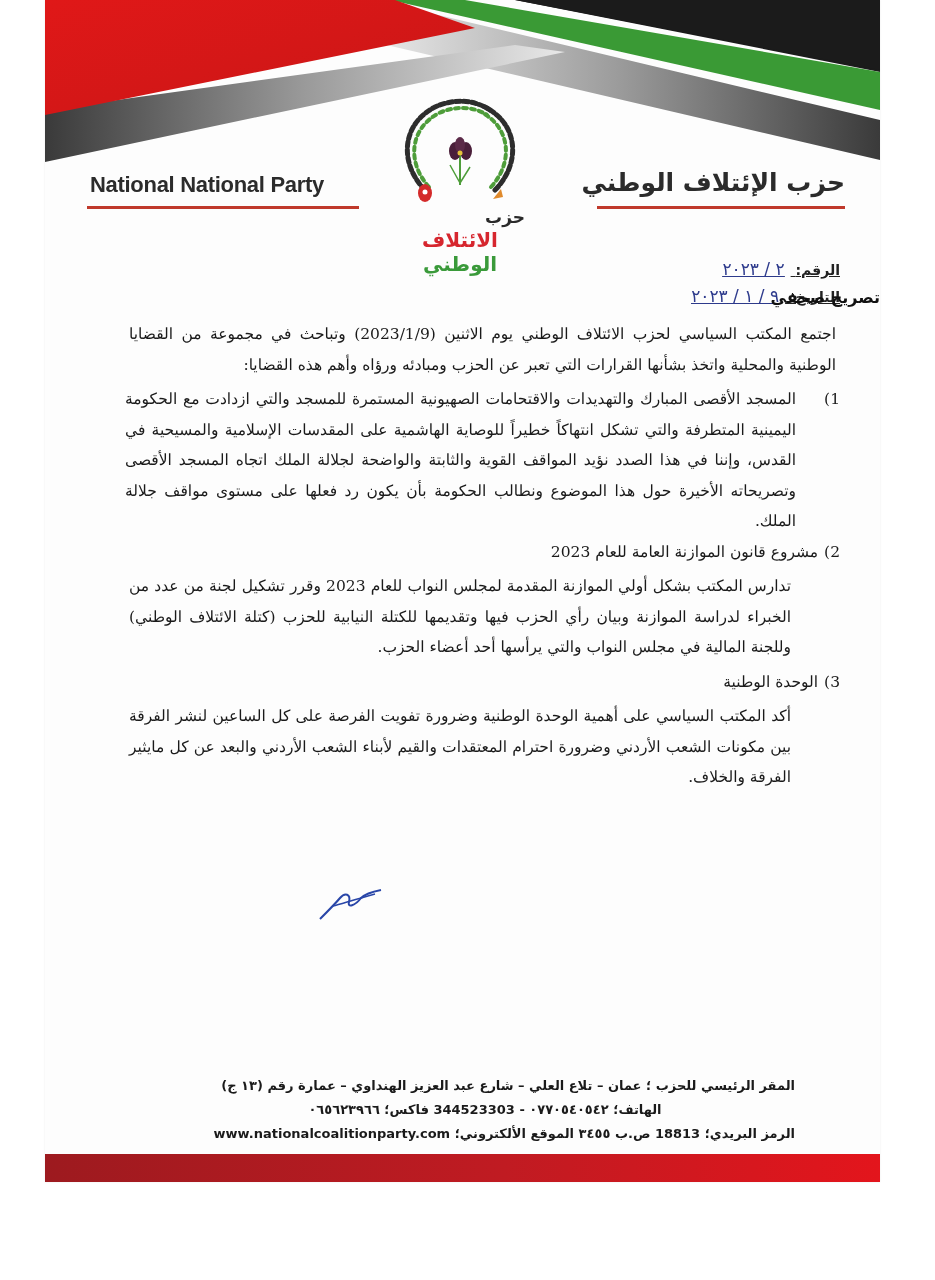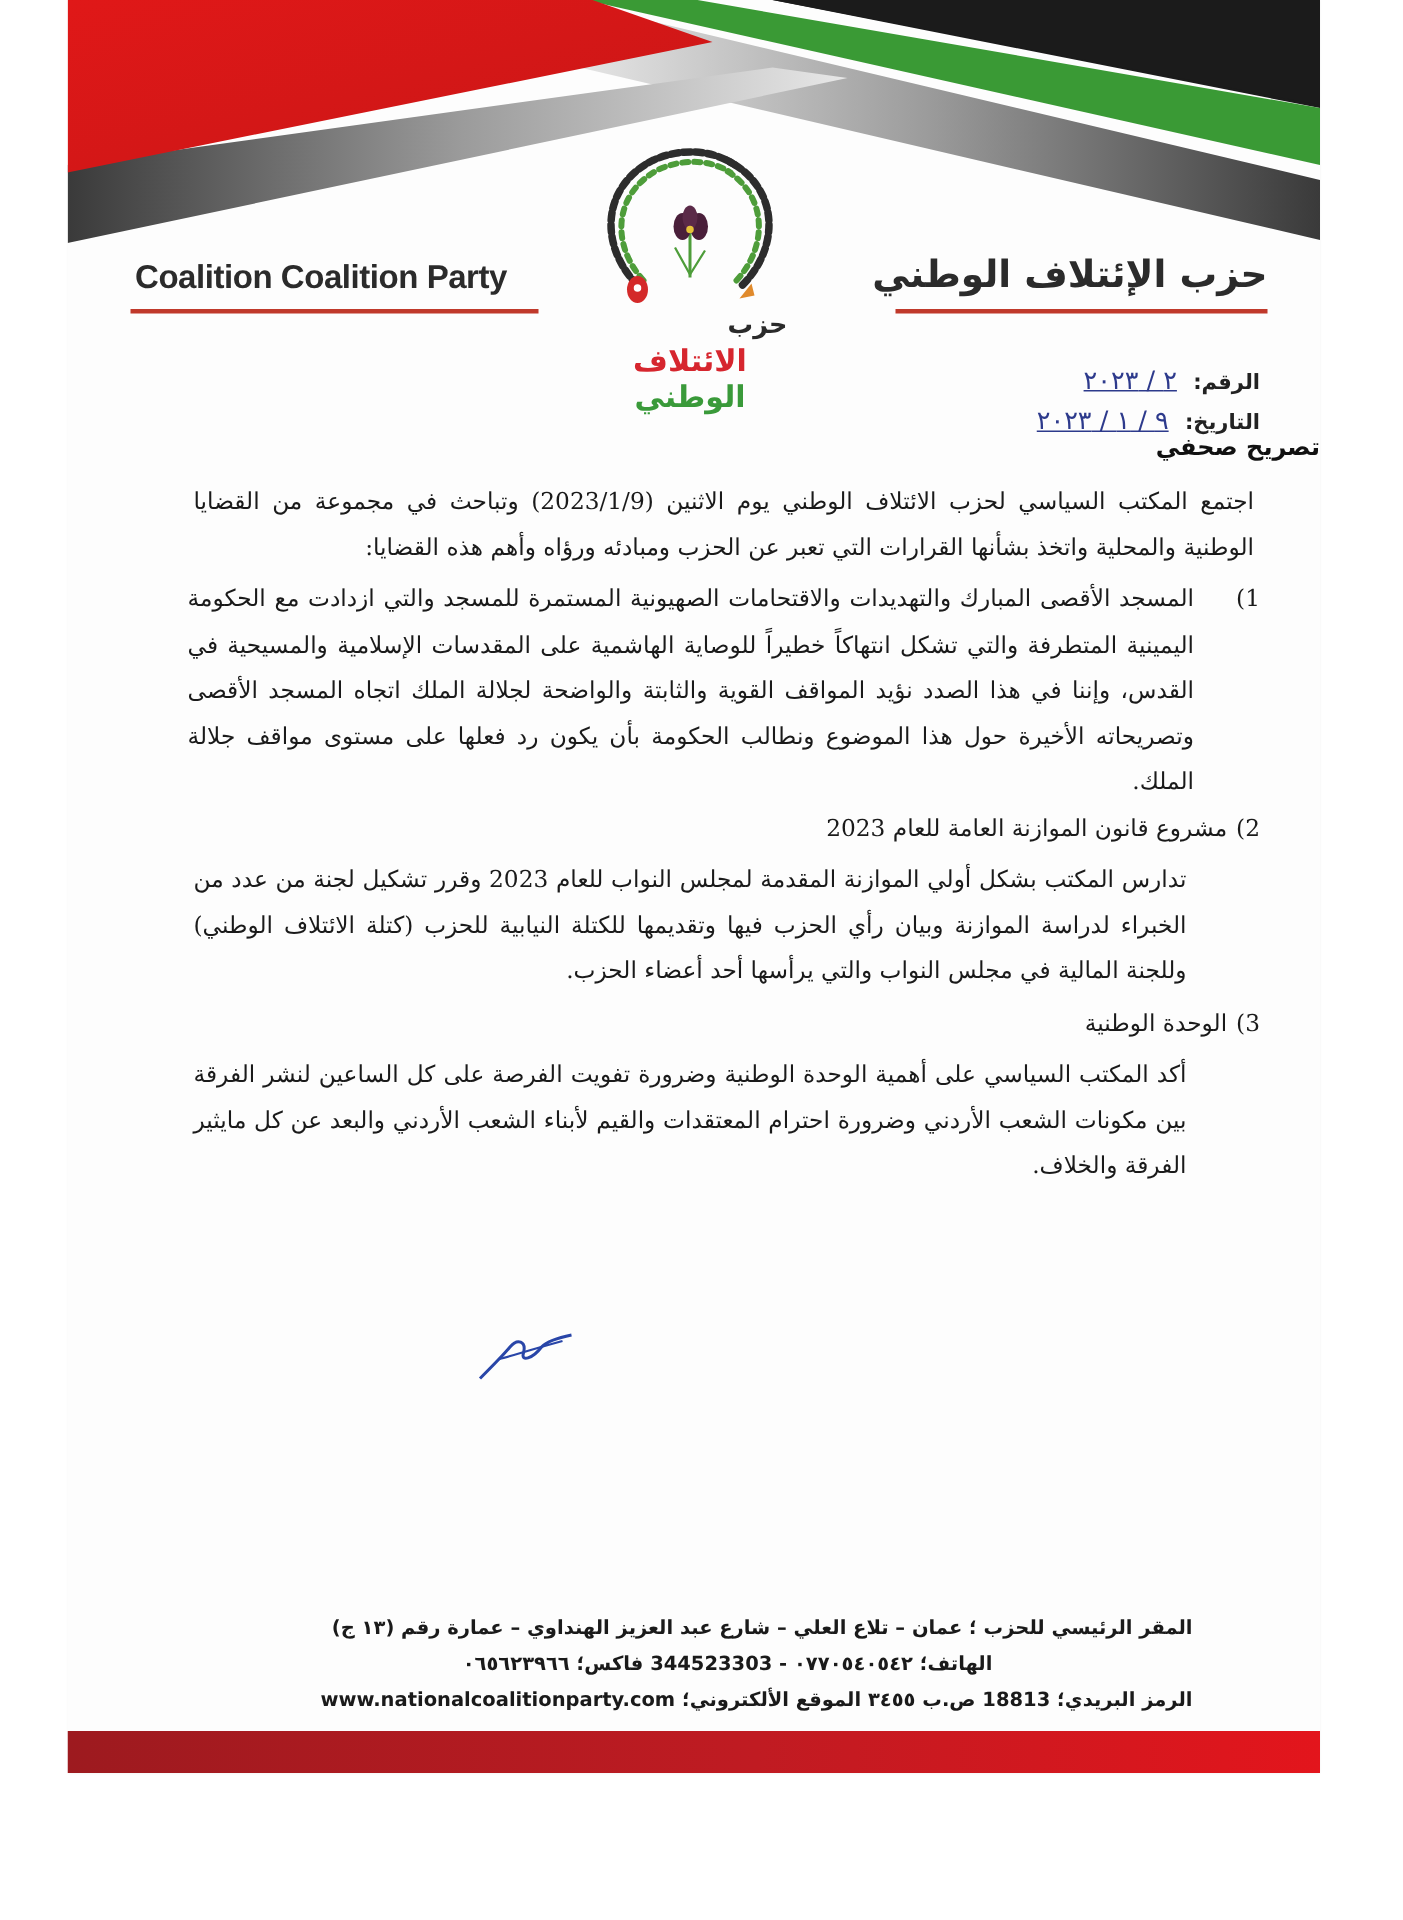--- a/index.html
+++ b/index.html
@@ -8,21 +8,21 @@
   .banner { position:absolute; left:0; top:0; width:835px; height:170px; }
   .brand-en { position:absolute; left:45px; top:172px; font-family:"Liberation Sans", sans-serif; font-weight:bold; font-size:22px; color:#2b2b2b; letter-spacing:-0.3px; }
   .brand-en-line { position:absolute; left:42px; top:206px; width:272px; height:3px; background:#c0392b; }
   .brand-ar { position:absolute; right:35px; top:168px; direction:rtl; font-weight:bold; font-size:25px; color:#2b2b2b; }
   .brand-ar-line { position:absolute; right:35px; top:206px; width:248px; height:3px; background:#c0392b; }
   .logo { position:absolute; left:350px; top:95px; width:130px; height:170px; }
   .logo-text1 { position:absolute; left:0; width:130px; top:112px; text-align:right; font-weight:bold; font-size:17px; color:#2a2a2a; direction:rtl; }
   .logo-text2 { position:absolute; left:0; width:130px; top:133px; text-align:center; font-weight:bold; font-size:20px; direction:rtl; }
   .logo-text2 .red { color:#d6262e; }
   .logo-text2 .grn { color:#3a9a3a; }
-  .ref { position:absolute; right:40px; top:241px; direction:rtl; font-size:14px; font-weight:bold; color:#222; line-height:26px; }
+  .ref { position:absolute; right:40px; top:256px; direction:rtl; font-size:14px; font-weight:bold; color:#222; line-height:26px;text-decoration:underline; }
   .ref .val { color:#2d3a8c; font-weight:normal; font-size:17px; margin-right:6px; text-decoration:underline; text-decoration-color:#2d3a8c; }
   .title { position:absolute; left:0; width:835px; top:288px; text-align:right; direction:rtl; font-weight:bold; font-size:16px; color:#111; }
   .body { position:absolute; left:80px; width:715px; top:315px; direction:rtl; font-family:"DejaVu Serif", serif; font-size:15.5px; color:#1a1a1a; line-height:30.5px; text-align:justify; }
   .body p { margin:4px; }
   .item { display:flex; flex-direction:row; }
   .item .num { width:44px; flex:none; }
   .item .txt { flex:1; text-align:justify; text-align-last:right; }
   .indent { padding-right:45px; text-align:justify; }
   .sig { position:absolute; left:270px; top:884px; width:70px; height:40px; }
   .footer { position:absolute; left:100px; width:650px; top:1074px; direction:rtl; text-align:right; font-weight:bold; font-size:13px; color:#1a1a1a; line-height:24px; }
@@ -57,21 +57,21 @@
     <polygon points="420,0 835,0 835,72 470,0" fill="#1b1b1b"></polygon>
     <polygon points="470,0 835,0 835,70" fill="#1b1b1b"></polygon>
 
     <polygon points="345,0 420,0 835,72 835,110" fill="#3a9a35"></polygon>
 
     <polygon points="0,110 470,45 520,52 0,162" fill="url(#gGray)"></polygon>
 
     <polygon points="0,0 350,0 430,28 0,115" fill="url(#gRed)"></polygon>
   </svg>
 
-  <div class="brand-en">Coalition Coalition Party</div>
+  <div class="brand-en">National National Party</div>
   <div class="brand-en-line"></div>
   <div class="brand-ar">حزب الإئتلاف الوطني</div>
   <div class="brand-ar-line"></div>
 
   <div class="logo">
     <svg width="130" height="115" viewBox="0 0 130 115">
       <g fill="none" stroke-linecap="round">
         <path d="M30,95 C5,70 5,30 40,12 C60,3 80,5 95,15" stroke="#2d2d2d" stroke-width="5" stroke-dasharray="5 3"></path>
         <path d="M34,92 C12,68 14,34 44,18 C62,10 80,12 92,20" stroke="#4e9d3a" stroke-width="4" stroke-dasharray="4 4"></path>
         <path d="M100,95 C125,70 125,30 90,12" stroke="#2d2d2d" stroke-width="5" stroke-dasharray="5 3"></path>

